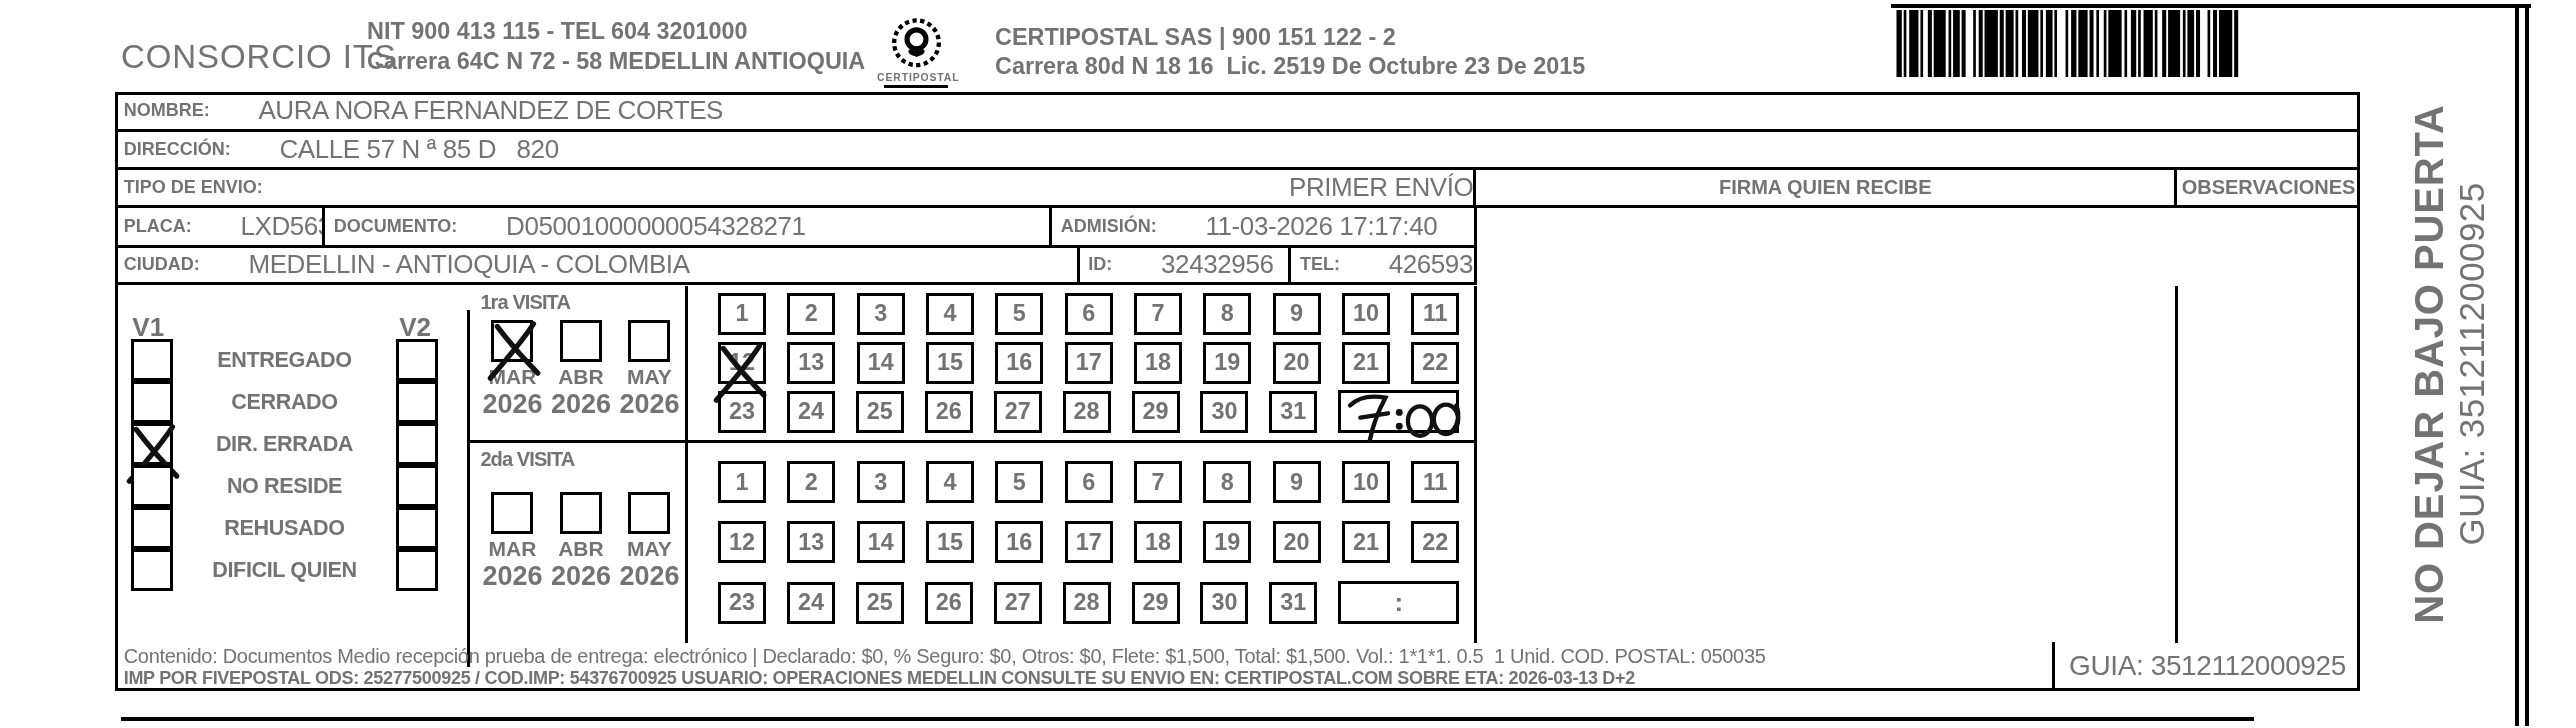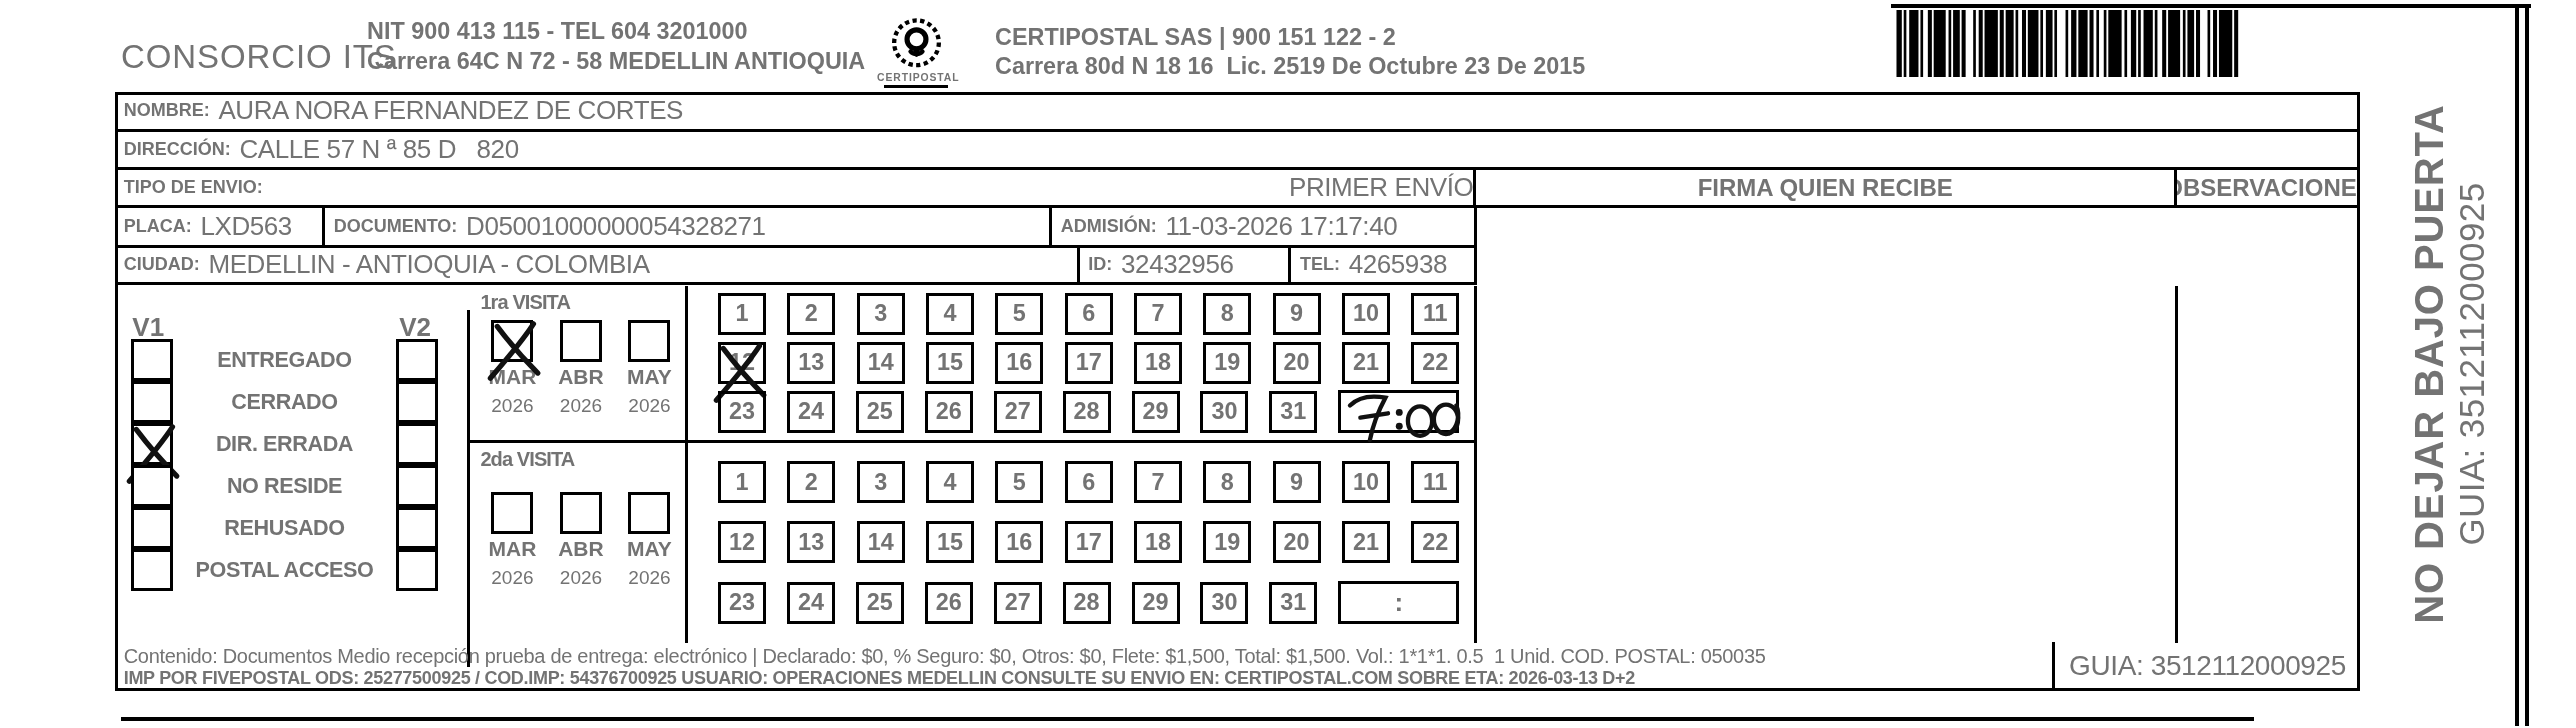--- a/index.html
+++ b/index.html
@@ -7,47 +7,47 @@
         font-family:"Liberation Sans",sans-serif;overflow:hidden;}
   .abs{position:absolute;box-sizing:border-box;}
   
   .company-name{font-size:33px;letter-spacing:0.9px;}
   .hdr-small{font-size:23.4px;font-weight:700;line-height:28.6px;white-space:pre;}
   .logo-caption{font-size:10.4px;font-weight:700;letter-spacing:0.9px;}
   
   .outline{border:3.5px solid #000;pointer-events:none;}
   .t-row{position:absolute;left:115px;width:2245px;display:flex;box-sizing:border-box;
          border-bottom:3.5px solid #000;}
-  .c{box-sizing:border-box;display:flex;align-items:center;padding-left:8.7px;overflow:hidden;}
+  .c{box-sizing:border-box;display:flex;align-items:center;padding-left:8.7px;overflow:hidden;gap:40px;}
   .c.rb{border-right:3.5px solid #000;}
   .c.center{justify-content:center;padding-left:0;}
   .lbl{font-size:18px;font-weight:700;margin-right:8.7px;white-space:pre;}
   .val{font-size:26px;white-space:pre;letter-spacing:-0.4px;}
-  .hdr-cell{font-size:24px;font-weight:700;letter-spacing:0;}
+  .hdr-cell{font-size:20px;font-weight:700;letter-spacing:0;}
   
   .band-cell{position:absolute;top:286px;height:357px;box-sizing:border-box;}
   .rbb{border-right:3.5px solid #000;}
   
   .v-headers{position:absolute;left:0;top:1.7px;width:100%;display:flex;
              justify-content:space-between;padding:0 36px 0 17.3px;box-sizing:border-box;
              font-size:26px;font-weight:700;}
   .status-rows{position:absolute;left:0;top:29px;right:0;bottom:7px;display:flex;
                flex-direction:column;justify-content:flex-start;}
   .status-row{display:flex;align-items:center;padding:0 28.6px 0 15.6px;}
   .status-label{flex:1;text-align:center;font-size:21.6px;font-weight:700;letter-spacing:-0.4px;}
   .cb{position:relative;width:42px;height:42px;border:3.5px solid #000;box-sizing:border-box;
       flex:0 0 auto;background:#fff;}
   .hx{position:absolute;left:-8.7px;top:-7px;width:57px;height:64px;overflow:visible;}
   
   .visit-sec{position:absolute;left:0;width:100%;box-sizing:border-box;padding:5.2px 5.2px 0 10.4px;}
   .visit-title{font-size:20px;font-weight:700;letter-spacing:-0.9px;}
   .months{display:flex;gap:7.8px;margin-left:1.7px;}
   .month-col{width:62px;display:flex;flex-direction:column;align-items:center;}
   .month-label{font-size:21px;font-weight:700;margin-top:2.6px;}
-  .month-year{font-size:19px;font-weight:400;margin-top:6px;}
+  .month-year{font-size:27px;font-weight:700;}
   .m1 .months{margin-top:6px;}
   .m2 .months{margin-top:21px;}
   
   .day-grid{position:absolute;left:0;width:100%;box-sizing:border-box;display:flex;
             flex-direction:column;justify-content:space-evenly;padding:0 14.7px 0 30px;}
   .day-row{display:flex;justify-content:space-between;align-items:center;}
   .day-box{position:relative;width:48px;height:42px;border:3.5px solid #000;box-sizing:border-box;
            display:flex;align-items:center;justify-content:center;}
   .day-num{font-size:23.4px;font-weight:700;}
   .time-box{position:relative;width:121px;height:43px;border:3.5px solid #000;box-sizing:border-box;
@@ -222,21 +222,21 @@
           <div class="status-label">NO RESIDE</div>
           <span class="cb"></span>
         </div>
         <div class="status-row">
           <span class="cb"></span>
           <div class="status-label">REHUSADO</div>
           <span class="cb"></span>
         </div>
         <div class="status-row">
           <span class="cb"></span>
-          <div class="status-label">POSTAL ACCESO</div>
+          <div class="status-label">DIFICIL QUIEN</div>
           <span class="cb"></span>
         </div>
       </div>
   </div>
 
   <div class="band-cell rbb" style="left:470px;width:218px;">
     <div class="visit-sec m1" style="top:0;height:157px;border-bottom:3.5px solid #000;">
       <div class="visit-title">1ra VISITA</div>
       <div class="months">
           <div class="month-col">

